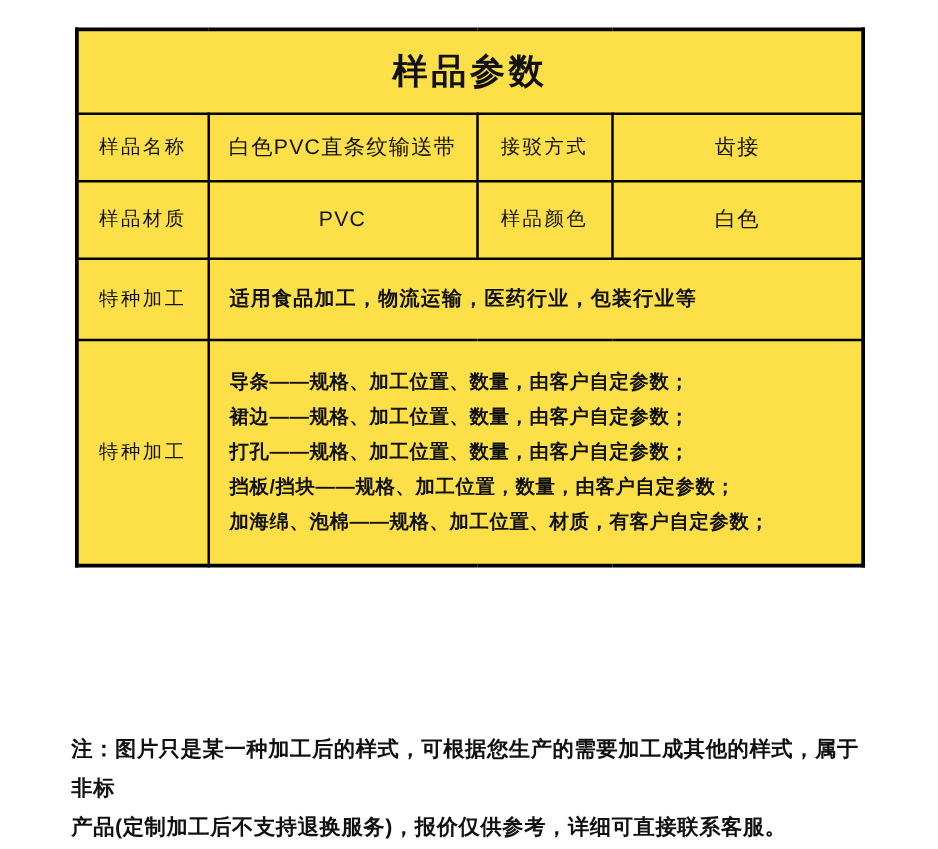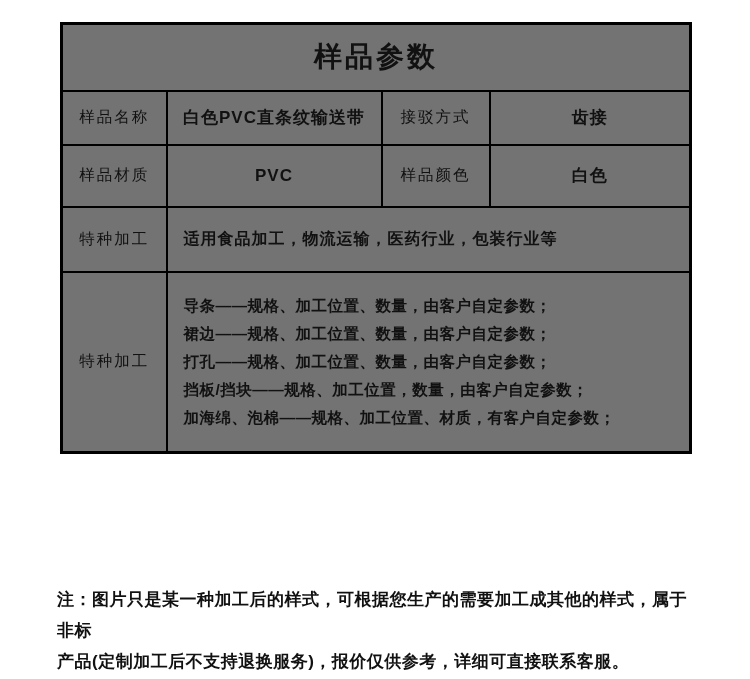--- a/index.html
+++ b/index.html
@@ -27,40 +27,40 @@
     top:22px;
     width:629px;
     border-collapse:collapse;
     table-layout:fixed;
     border:3px solid var(--border);
   }
   table.spec td{
     border:2px solid var(--border);
     vertical-align:middle;
     color:var(--text);
-    background:#737373;
+    background:#fde047;
   }
   td.title-cell{
     height:67px;
     text-align:center;
     font-size:28px;
     font-weight:700;
     letter-spacing:3px;
   }
   td.label{
     background:var(--label-bg);
     text-align:center;
     font-size:15.5px;
     font-weight:400;
     letter-spacing:2px;
   }
   td.val-center{
     text-align:center;
     font-size:17px;
-    font-weight:700;
+    font-weight:400;
     letter-spacing:1px;
   }
   td.val-left{
     text-align:left;
     padding-left:16px;
     padding-right:10px;
   }
   .thickness-line{
     font-size:17px;
     font-weight:400;

